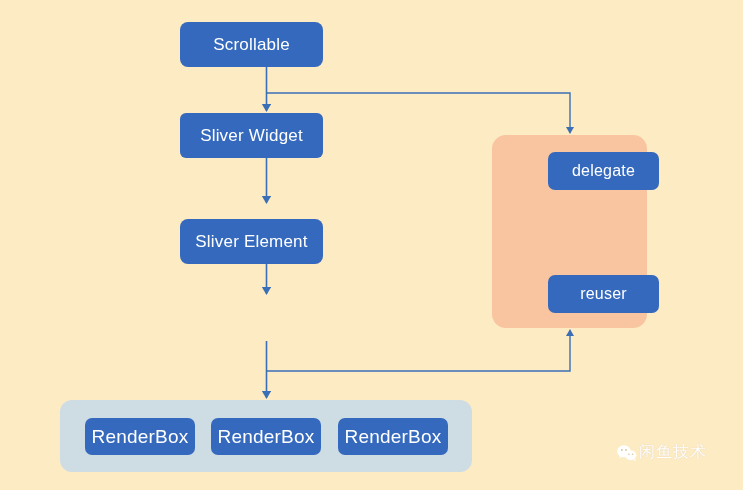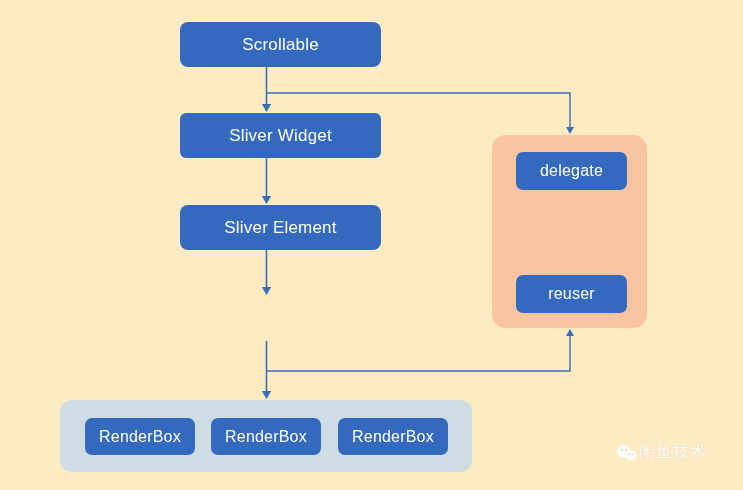--- a/index.html
+++ b/index.html
@@ -36,26 +36,26 @@
     align-items: center;
     justify-content: center;
     font-size: 17px;
     font-family: "Liberation Sans", sans-serif;
     letter-spacing: 0.2px;
     box-sizing: border-box;
     z-index: 3;
   }
   .node-main {
     left: 180px;
-    width: 201px;
+    width: 143px;
     height: 45px;
   }
   .node-scrollable { top: 22px; }
   .node-sliver-widget { top: 113px; border-radius: 6px; }
-  .node-sliver-element { top: 205px; text-align: center; }
+  .node-sliver-element { top: 219px; text-align: center; }
   .node-sliver-render-object { top: 296px; }
 
   .panel {
     position: absolute;
     box-sizing: border-box;
     z-index: 1;
   }
   .panel-orange {
     left: 492px;
     top: 135px;
@@ -66,35 +66,35 @@
   }
   .panel-render {
     left: 60px;
     top: 400px;
     width: 412px;
     height: 72px;
     background: #cedce4;
     border-radius: 12px;
   }
   .node-sub {
-    left: 516px;
+    left: 548px;
     width: 111px;
     height: 38px;
     font-size: 16px;
     border-radius: 7px;
   }
   .node-delegate { top: 152px; }
   .node-layout   { top: 213px; }
   .node-reuser   { top: 275px; }
 
   .node-renderbox {
     top: 418px;
     width: 110px;
     height: 37px;
-    font-size: 16px;
+    font-size: 19px;
     border-radius: 7px;
   }
   .rb-1 { left: 85px; }
   .rb-2 { left: 211px; }
   .rb-3 { left: 338px; }
 
   .watermark {
     position: absolute;
     left: 616px;
     top: 442px;

